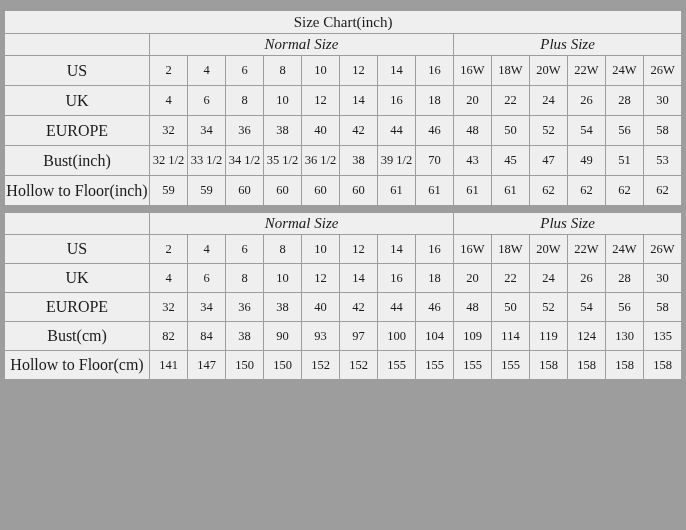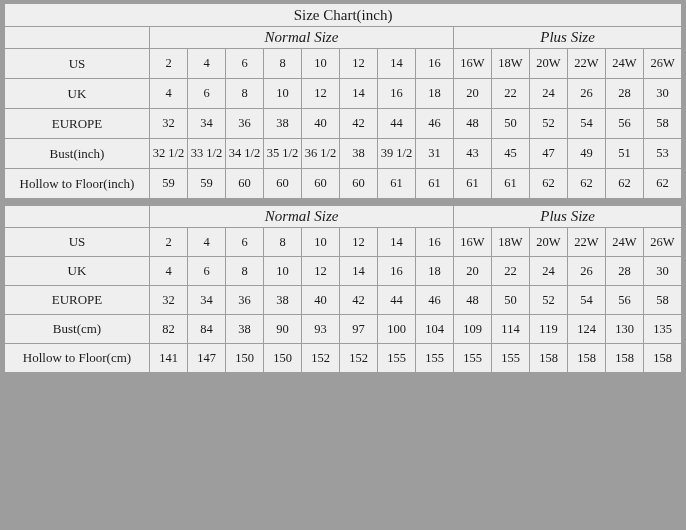--- a/index.html
+++ b/index.html
@@ -7,21 +7,21 @@
     padding: 0;
     background: #9d9d9d;
     width: 686px;
     height: 530px;
     font-family: "Liberation Serif", serif;
   }
   .page {
     width: 568px;
     height: 530px;
     box-sizing: border-box;
-    padding: 3px 4px 4px 4px;
+    padding: 10px 4px 4px 4px;
     display: flex;
     flex-direction: column;
     gap: 6px;
     background: #9d9d9d;
   }
   table.chart {
     width: 678px;
     border-collapse: collapse;
     background: #efefef;
     table-layout: fixed;
@@ -40,21 +40,21 @@
     height: 22px;
     line-height: 22px;
   }
   .group-cell {
     font-size: 15px;
     height: 21px;
     line-height: 21px;
     font-style: italic;
   }
   .rowlabel {
-    font-size: 13px;
+    font-size: 16px;
     text-align: center;
   }
   .datacell {
     font-size: 12.5px;
   }
   .r-inch td { height: 29px; }
   .r-inch td.rowlabel { height: 29px; }
   .r-cm td { height: 28px; }
   .corner { background: #efefef; }
   .tall { height: 34px; }
@@ -130,21 +130,21 @@
         </tr>
         <tr class="r-inch">
           <td class="rowlabel">Bust(inch)</td>
           <td class="datacell">32 1/2</td>
           <td class="datacell">33 1/2</td>
           <td class="datacell">34 1/2</td>
           <td class="datacell">35 1/2</td>
           <td class="datacell">36 1/2</td>
           <td class="datacell">38</td>
           <td class="datacell">39 1/2</td>
-          <td class="datacell">31</td>
+          <td class="datacell">70</td>
           <td class="datacell">43</td>
           <td class="datacell">45</td>
           <td class="datacell">47</td>
           <td class="datacell">49</td>
           <td class="datacell">51</td>
           <td class="datacell">53</td>
         </tr>
         <tr class="r-inch">
           <td class="rowlabel tall">Hollow to Floor(inch)</td>
           <td class="datacell">59</td>

